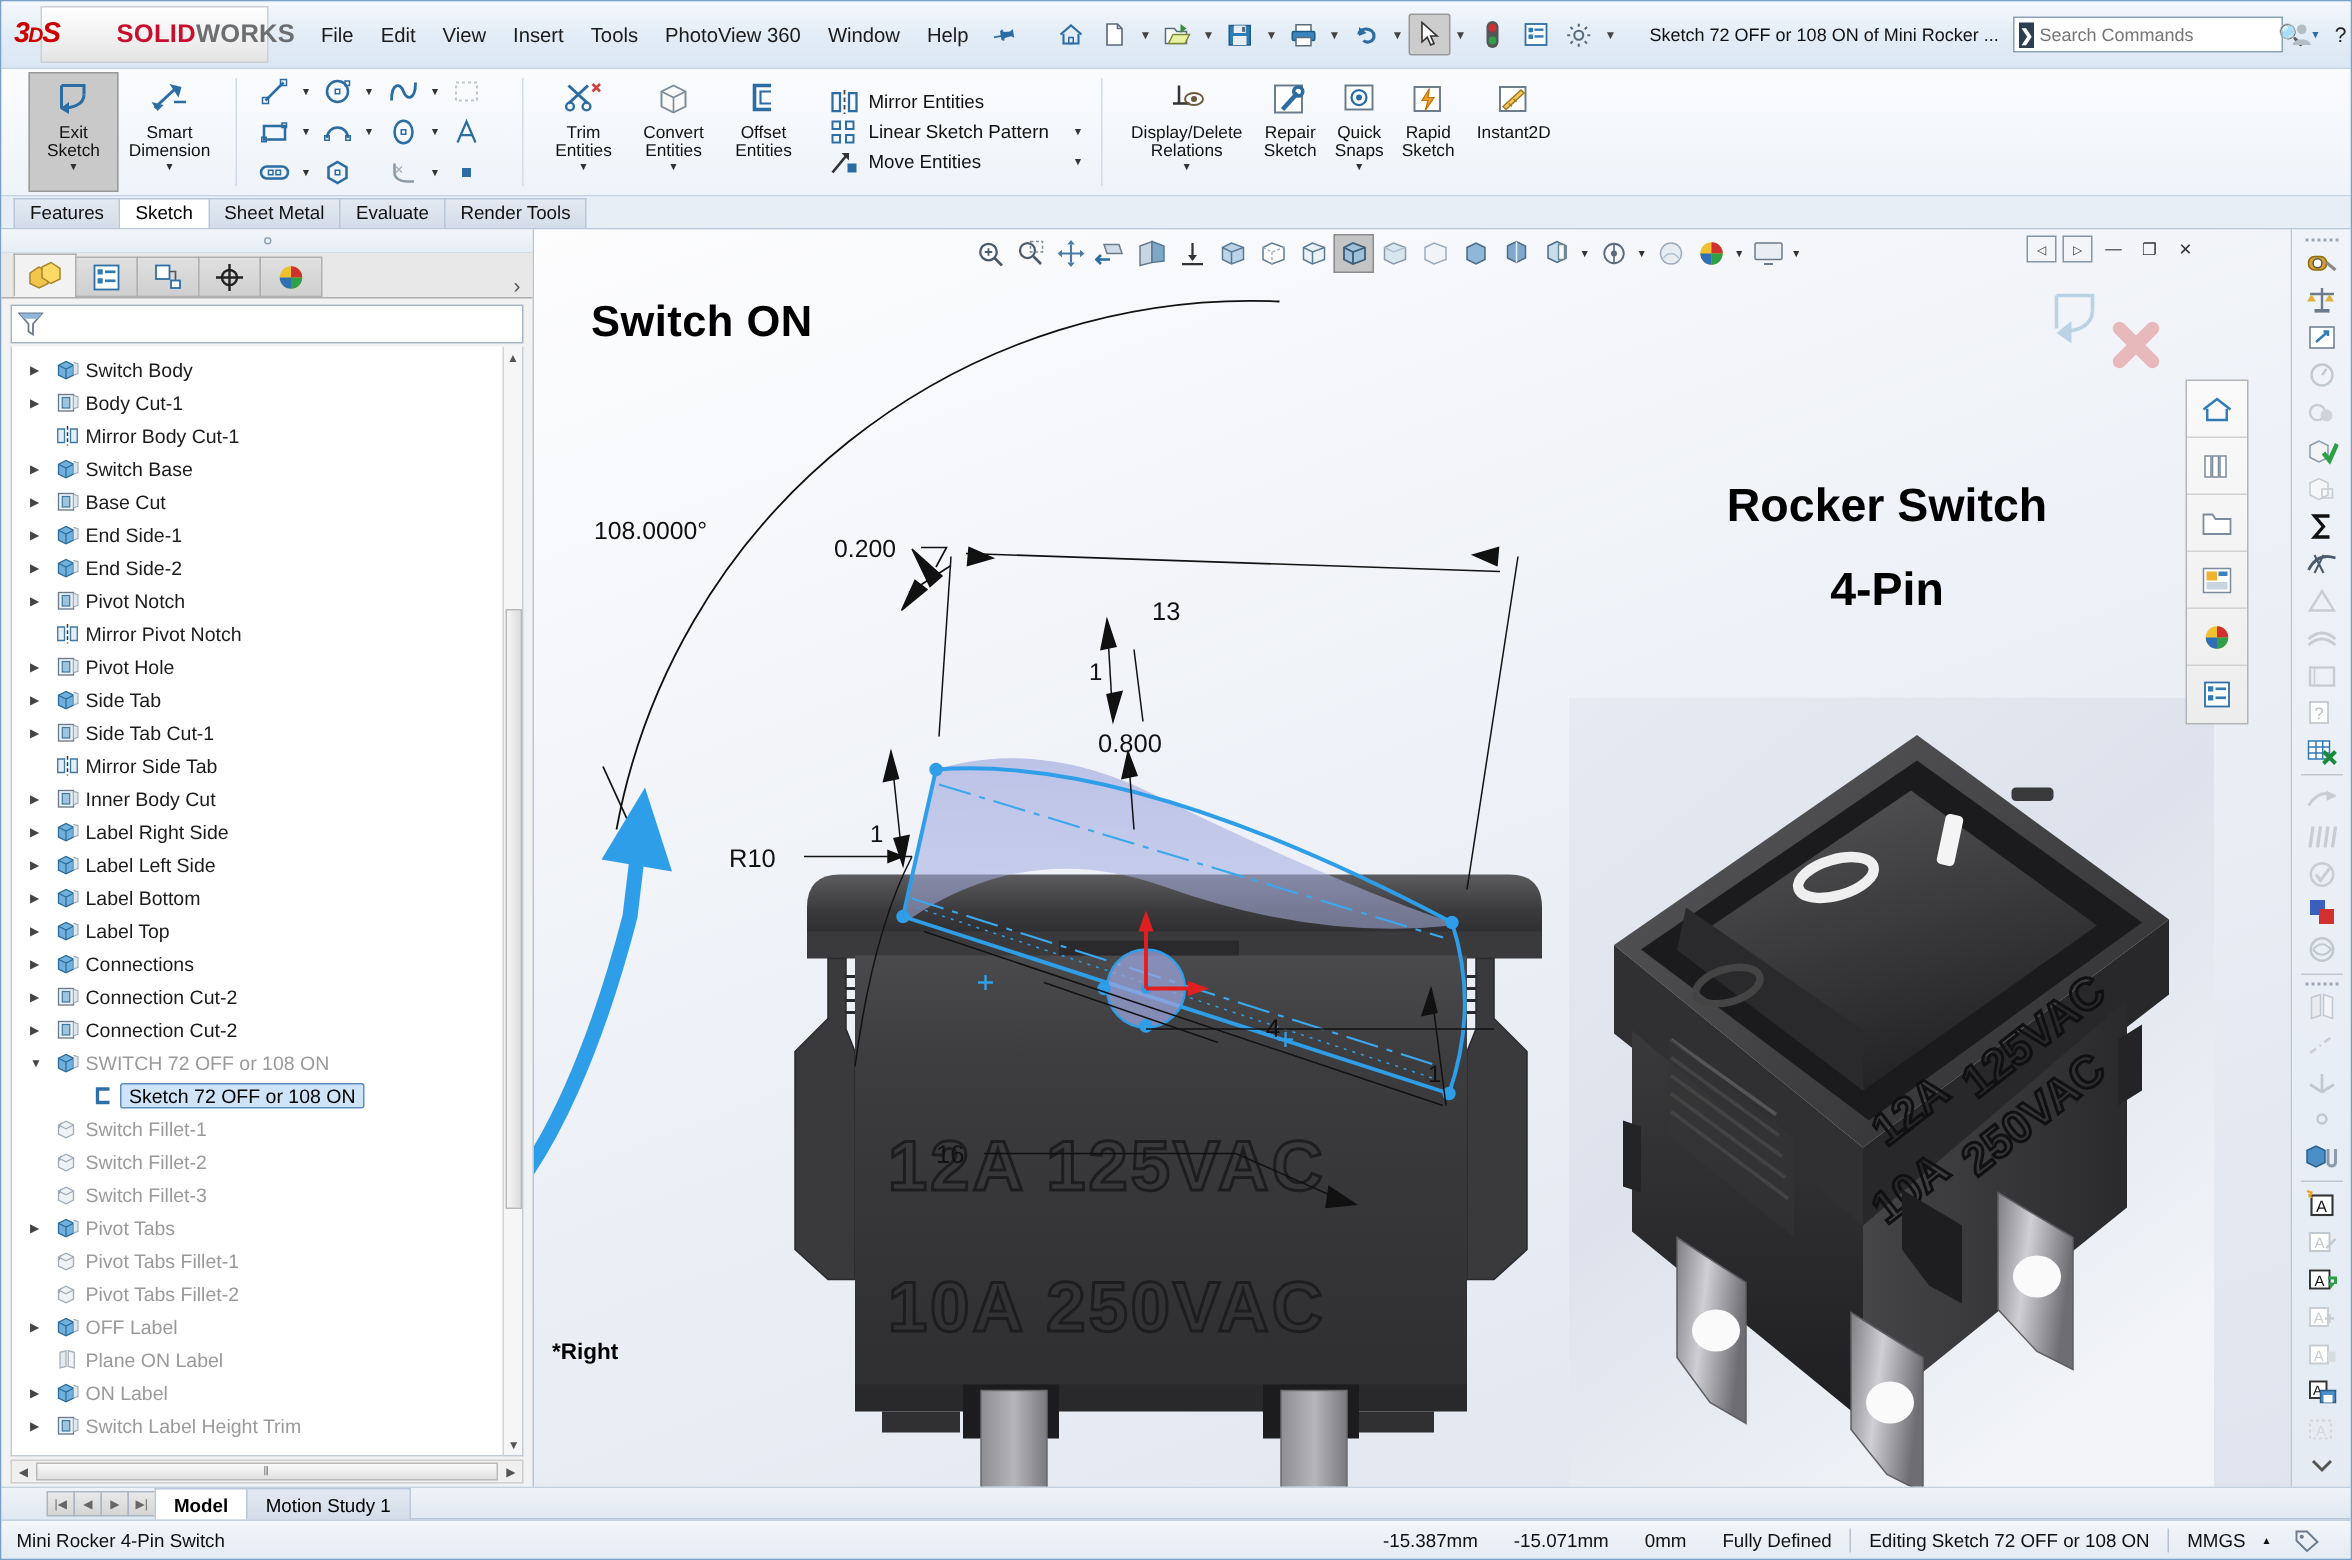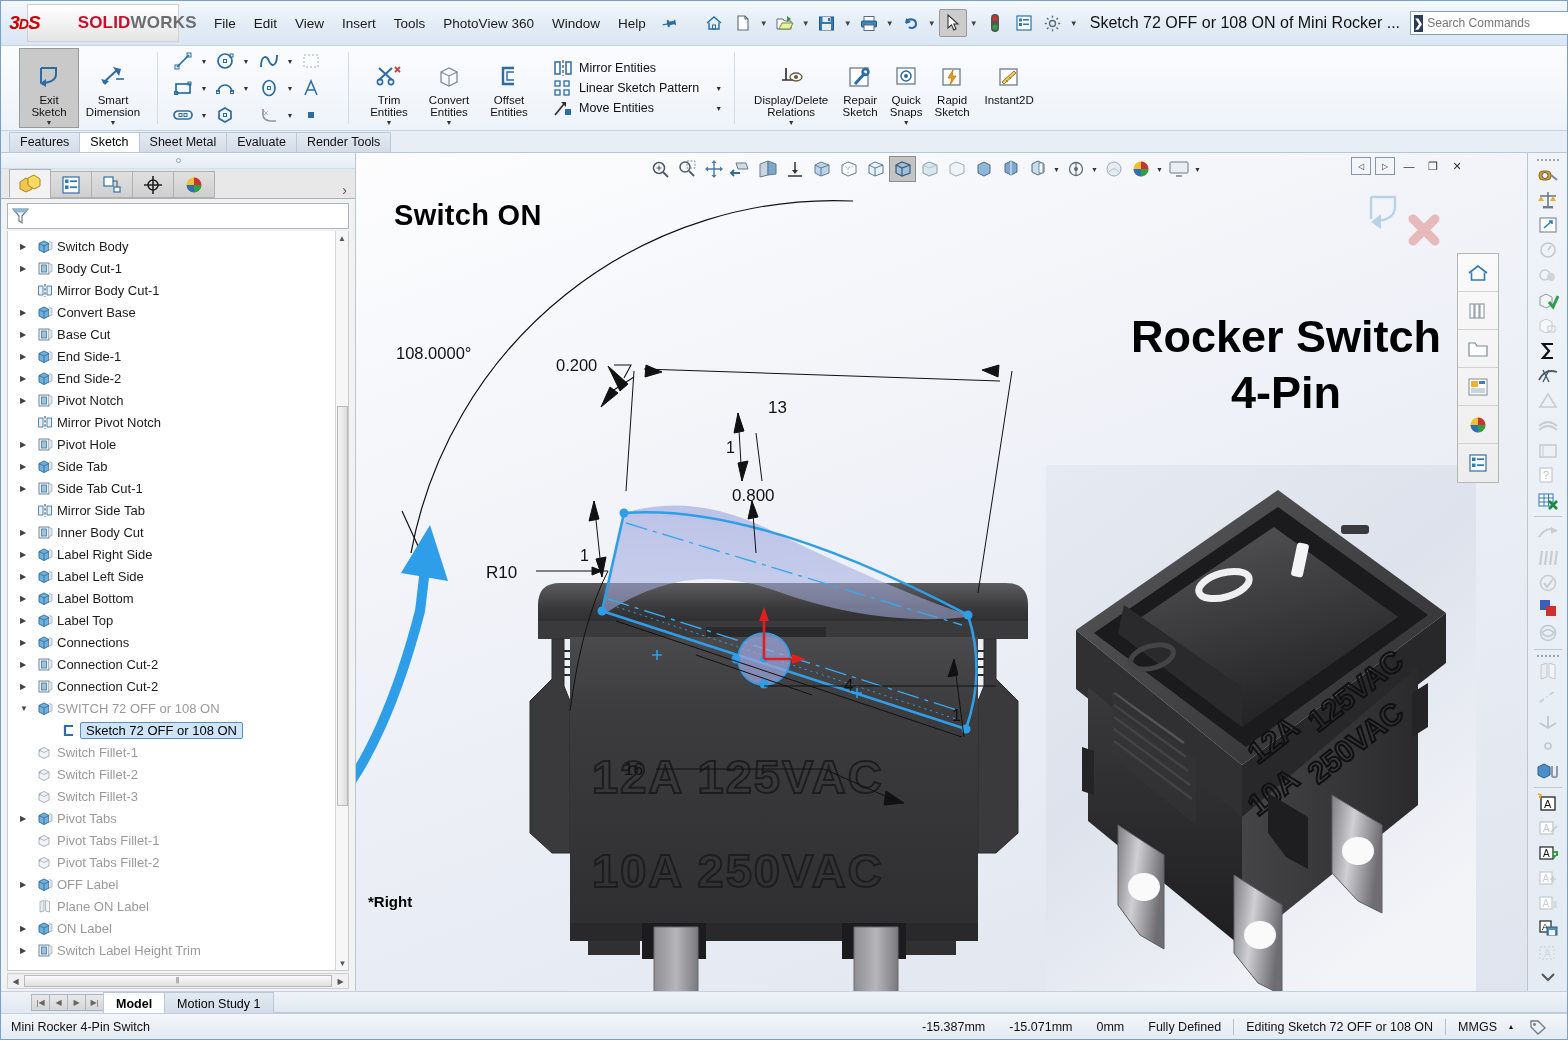--- a/index.html
+++ b/index.html
@@ -45,21 +45,21 @@
   .tb-sep { width: 1px; height: 26px; background: #b9c9da; margin: 0 7px; }
   .qat { display: flex; align-items: center; margin-left: 8px; gap: 1px; }
   .qat .qb {
     width: 28px; height: 28px; display: flex; align-items: center; justify-content: center;
     border: 1px solid transparent; border-radius: 2px;
   }
   .qat .caret { font-size: 8px; color: #444; width: 12px; text-align: center; }
   .qb.sel { background: #ccc; border: 1px solid #999; }
 
   .doc-title {
-    font-size: 16px; color: #111; margin-left: 10px; white-space: nowrap;
+    font-size: 12px; color: #111; margin-left: 20px; white-space: nowrap;
   }
   .searchbox {
     margin-left: 10px; width: 180px; height: 24px; background: #fff;
     border: 1px solid #8aa0b8; display: flex; align-items: center; padding: 0 3px; gap: 4px;
   }
   .searchbox .sicon { width: 17px; height: 17px; background: #2c3e50; color:#fff; font-size: 11px;
      display:flex;align-items:center;justify-content:center; font-weight:bold;}
   .searchbox input {
     border: 0; outline: 0; flex: 1; font-size: 12px; color: #666;
     font-family: "Liberation Sans", sans-serif; background: transparent;
@@ -73,21 +73,21 @@
   .ribbon {
     height: 85px; display: flex; align-items: stretch;
     background: linear-gradient(#fbfcfe, #eef3f9);
     border-bottom: 1px solid #c3d4e6;
     flex: 0 0 85px; padding-left: 12px;
   }
   .rgroup { display: flex; align-items: stretch; padding: 2px 6px; }
   .rsep { width: 1px; background: #d2dce8; margin: 6px 4px; }
   .bigbtn {
     width: 60px; display: flex; flex-direction: column; align-items: center; justify-content: flex-start;
-    padding-top: 13px; cursor: default; border: 1px solid transparent;
+    padding-top: 2px; cursor: default; border: 1px solid transparent;
   }
   .bigbtn.active { background: #c9c9c9; border: 1px solid #999; }
   .bigbtn .ic { height: 30px; display: flex; align-items: center; justify-content: center; }
   .bigbtn .lbl { font-size: 11.5px; text-align: center; line-height: 12px; color: #111; margin-top: 2px;}
   .bigbtn .dd { font-size: 7px; color: #333; margin-top: 1px; }
 
   .icongrid { display: grid; grid-template-columns: repeat(4, auto); gap: 1px 0; align-items: center; }
   .sk-cell { width: 30px; height: 26px; display:flex; align-items:center; justify-content:center; }
   .ddc { width: 12px; height: 26px; display:flex;align-items:center;justify-content:center;font-size:7px;color:#333;}
 
@@ -163,21 +163,21 @@
 
   .win-ctrl-mini { position: absolute; right: 60px; top: 4px; display: flex; gap: 4px; z-index: 6; }
   .wcm { width: 20px; height: 18px; display:flex;align-items:center;justify-content:center;
      font-size: 11px; color: #333; }
   .wcm.box { border: 1px solid #8496a8; font-size: 8px; }
 
   .confirm-corner { position: absolute; right: 72px; top: 38px; width: 96px; height: 70px; z-index: 4; }
 
   .titletext { position: absolute; font-family: "Liberation Sans", sans-serif; font-weight: bold; color: #000; margin-top: 28px; }
   #switch-on-text { left: 38px; top: 18px; font-size: 29px; letter-spacing: .3px; }
-  #rocker-title { left: 720px; top: 128px; font-size: 45px; text-align: center; width: 420px; line-height: 56px; }
+  #rocker-title { left: 692px; top: 128px; font-size: 31px; text-align: center; width: 420px; line-height: 56px; }
   #view-orient { left: 12px; top: 712px; font-size: 15px; font-weight: bold; }
 
   .taskpane {
     position: absolute; right: 28px; top: 100px; width: 42px;
     background: linear-gradient(#fafafa,#ededed); border: 1px solid #b6b6b6; z-index: 7;
   }
   .tp-btn { height: 38px; display: flex; align-items: center; justify-content: center;
      border-bottom: 1px solid #d2d2d2; }
   .tp-btn:last-child { border-bottom: none; }
 
@@ -705,21 +705,21 @@
           </div>
           <div class="tnode">
             <span class="arw">▶</span>
             <span class="icn">
               <svg width="16" height="15" viewBox="0 0 16 15">
                 <path d="M2 4.5 L7 2 L12 4.5 L12 11 L7 13.5 L2 11 Z" fill="#6fb0dd" stroke="#2a6a96" stroke-width=".9"></path>
                 <path d="M2 4.5 L7 7 L12 4.5 M7 7 V13.5" fill="none" stroke="#2a6a96" stroke-width=".8"></path>
                 <path d="M12 2.5 L15 3.5 L15 10 L12 11" fill="#dfe6ec" stroke="#9aa8b4" stroke-width=".7"></path>
               </svg>
             </span>
-            <span class="lbl-wrap">Convert Base</span>
+            <span class="lbl-wrap">Switch Base</span>
           </div>
           <div class="tnode">
             <span class="arw">▶</span>
             <span class="icn">
               <svg width="16" height="15" viewBox="0 0 16 15">
                 <rect x="2" y="2" width="10" height="11" fill="#eef2f6" stroke="#6a7a8a" stroke-width=".9"></rect>
                 <rect x="4.5" y="4" width="5" height="7" fill="#9fc4de" stroke="#3a7aa6" stroke-width=".8"></rect>
                 <path d="M12 2.5 L15 3.5 L15 10.5 L12 11.5" fill="#dfe6ec" stroke="#9aa8b4" stroke-width=".7"></path>
               </svg>
             </span>

